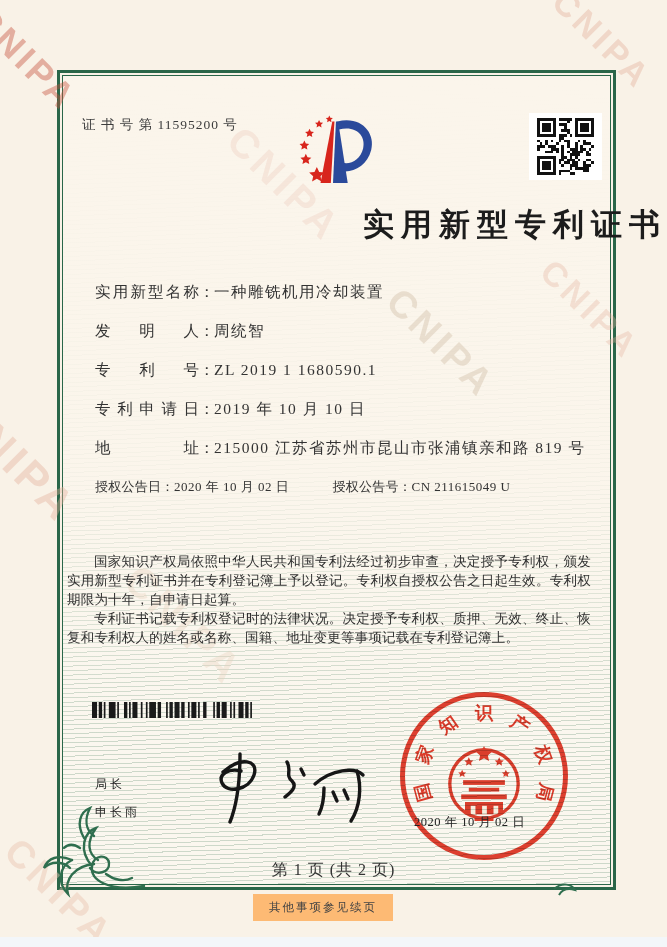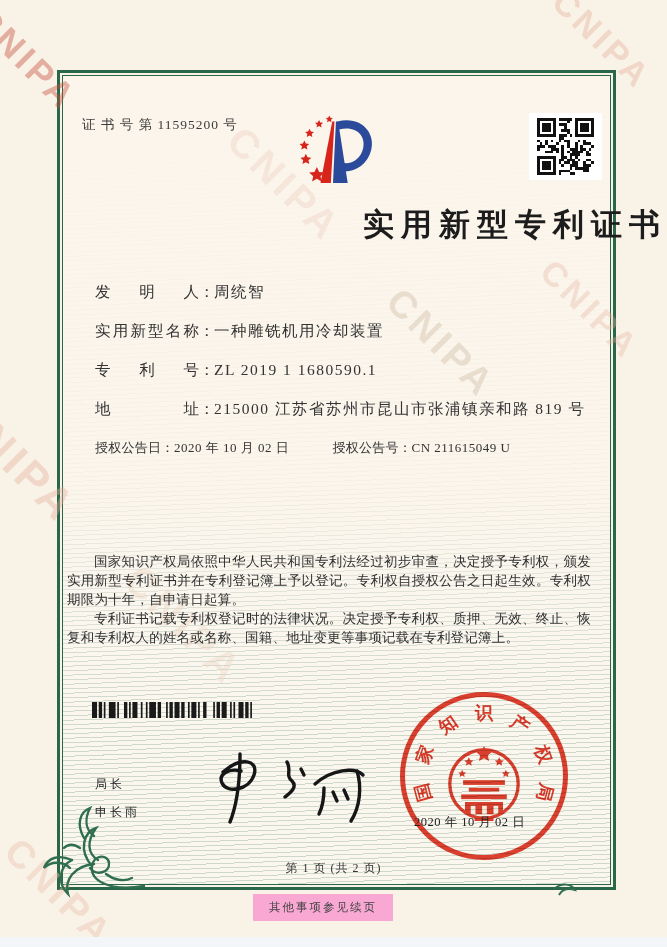--- a/index.html
+++ b/index.html
@@ -60,22 +60,22 @@
   .seal-char{position:absolute;left:50%;top:50%;width:20px;height:20px;margin:-10px 0 0 -10px;
              font-size:18px;font-weight:700;color:#dd2c1a;text-align:center;line-height:20px;}
   .seal-emblem{position:absolute;left:46px;top:50px;}
   .seal-date{position:absolute;left:414px;top:814px;width:170px;font-size:12.5px;color:#222;
              letter-spacing:.5px;z-index:5;}
   
   .signer{position:absolute;left:95px;top:762px;font-family:"Liberation Sans","DejaVu Sans",sans-serif;
           font-size:12px;color:#222;letter-spacing:3px;line-height:28px;z-index:4;margin-top:8px;}
   .signature{position:absolute;left:195px;top:748px;z-index:4;}
   .page-footer{position:absolute;left:0;top:860px;width:667px;text-align:center;
-               font-size:12px;color:#333;letter-spacing:1px;}
-  .cont-note{position:absolute;left:253px;top:894px;background:#f9a8d4;padding:6px 16px;
+               font-size:16px;color:#333;letter-spacing:1px;}
+  .cont-note{position:absolute;left:253px;top:894px;background:#fdba74;padding:6px 16px;
              font-size:11.5px;color:#444;letter-spacing:2px;z-index:4;}
   .bottom-strip{position:absolute;left:0;bottom:0;width:667px;height:10px;background:#f3f6f9;z-index:4;}
   .flourish{position:absolute;left:22px;top:804px;z-index:4;}
   .curl-right{position:absolute;left:552px;top:880px;z-index:4;}
 </style>
 </head>
 <body>
 
 <div class="page">
 
@@ -241,23 +241,24 @@
           <rect x="16" y="2" width="3" height="3" fill="#111"></rect>
           <rect x="0" y="14" width="7" height="7" fill="#111"></rect>
           <rect x="1" y="15" width="5" height="5" fill="#fff"></rect>
           <rect x="2" y="16" width="3" height="3" fill="#111"></rect>
         </svg>
     </div>
 
     <div class="title">实用新型专利证书</div>
 
     <div class="fields">
+      <div class="field-row"><span class="flabel">实用新型名称</span><span class="fcolon">：</span><span class="fvalue">一种雕铣机用冷却装置</span></div>
       <div class="field-row"><span class="flabel">发明人</span><span class="fcolon">：</span><span class="fvalue">周统智</span></div>
-      <div class="field-row"><span class="flabel">实用新型名称</span><span class="fcolon">：</span><span class="fvalue">一种雕铣机用冷却装置</span></div>
       <div class="field-row"><span class="flabel">专利号</span><span class="fcolon">：</span><span class="fvalue">ZL 2019 1 1680590.1</span></div>
+      <div class="field-row"><span class="flabel">专利申请日</span><span class="fcolon">：</span><span class="fvalue">2019 年 10 月 10 日</span></div>
       <div class="field-row"><span class="flabel">地址</span><span class="fcolon">：</span><span class="fvalue">215000 江苏省苏州市昆山市张浦镇亲和路 819 号</span></div>
       <div class="field-row dual">
         <span class="pair"><span class="flabel">授权公告日</span><span class="fcolon">：</span><span class="fvalue">2020 年 10 月 02 日</span></span>
         <span class="pair pair2"><span class="flabel">授权公告号</span><span class="fcolon">：</span><span class="fvalue">CN 211615049 U</span></span>
       </div>
     </div>
 
     <div class="paras">
       <p>国家知识产权局依照中华人民共和国专利法经过初步审查，决定授予专利权，颁发实用新型专利证书并在专利登记簿上予以登记。专利权自授权公告之日起生效。专利权期限为十年，自申请日起算。</p>
       <p>专利证书记载专利权登记时的法律状况。决定授予专利权、质押、无效、终止、恢复和专利权人的姓名或名称、国籍、地址变更等事项记载在专利登记簿上。</p>

